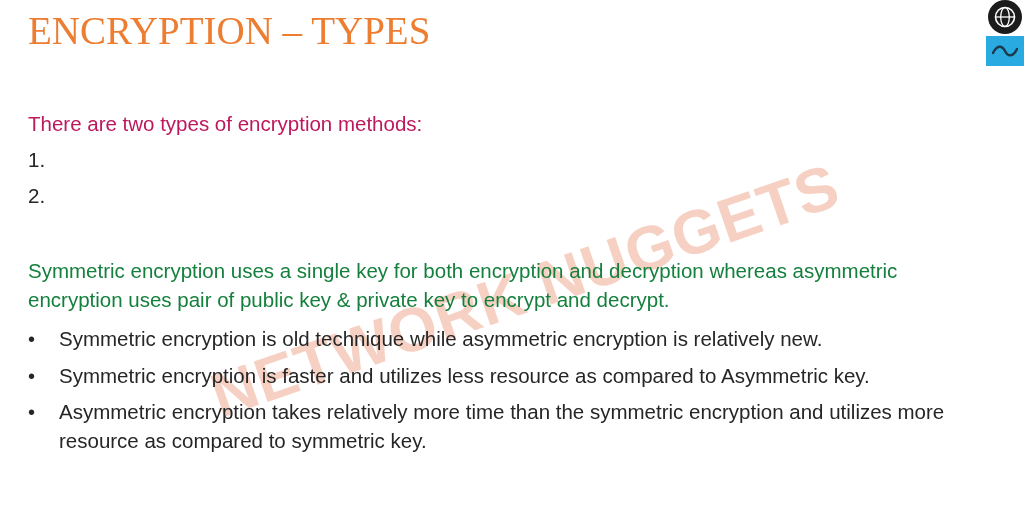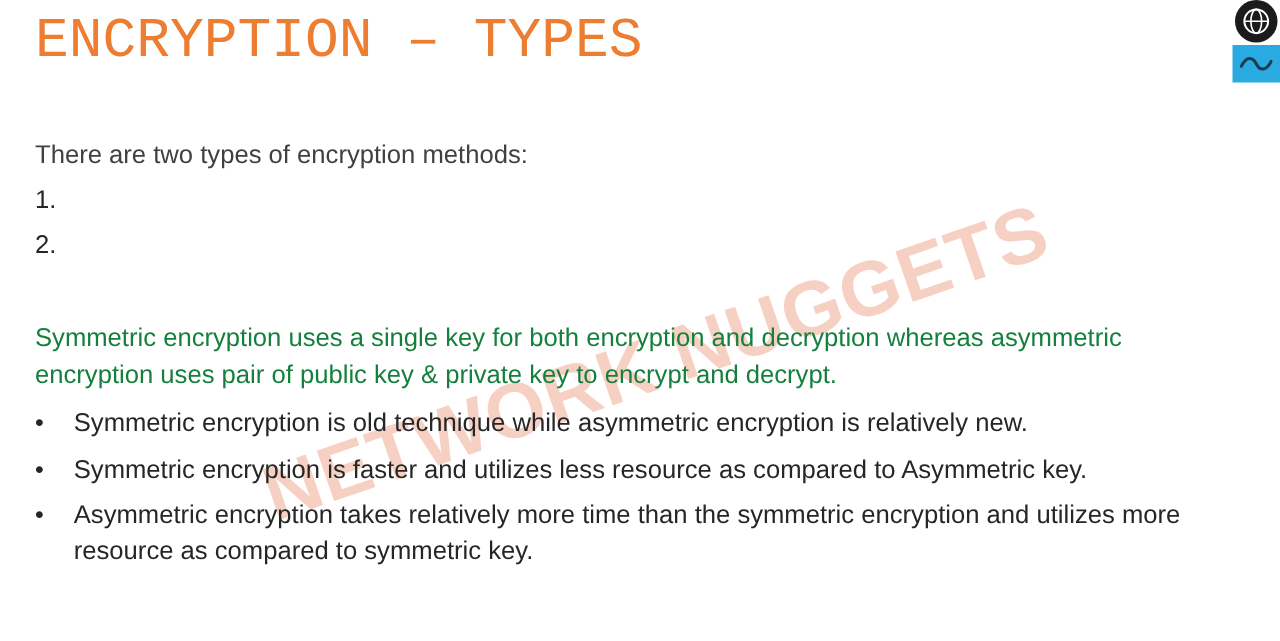--- a/index.html
+++ b/index.html
@@ -48,33 +48,33 @@
   }
   
   .content {
     position: relative;
     z-index: 2;
   }
   .title {
     position: absolute;
     left: 28px;
     top: 8px;
-    font-size: 45px;
+    font-size: 39px;
     color: #ED7D31;
-    font-family: Liberation Mono, monospace;
+    font-family: Liberation Serif, serif;
     font-weight: normal;
     letter-spacing: 0px;
     white-space: nowrap;
   }
   .intro {
     position: absolute;
     left: 28px;
     top: 112px;
     font-size: 20.5px;
-    color: #404040;
+    color: #be185d;
     white-space: nowrap;
   }
   .numlist {
     position: absolute;
     left: 28px;
     top: 146px;
     width: 900px;
   }
   .numitem {
     display: flex;

